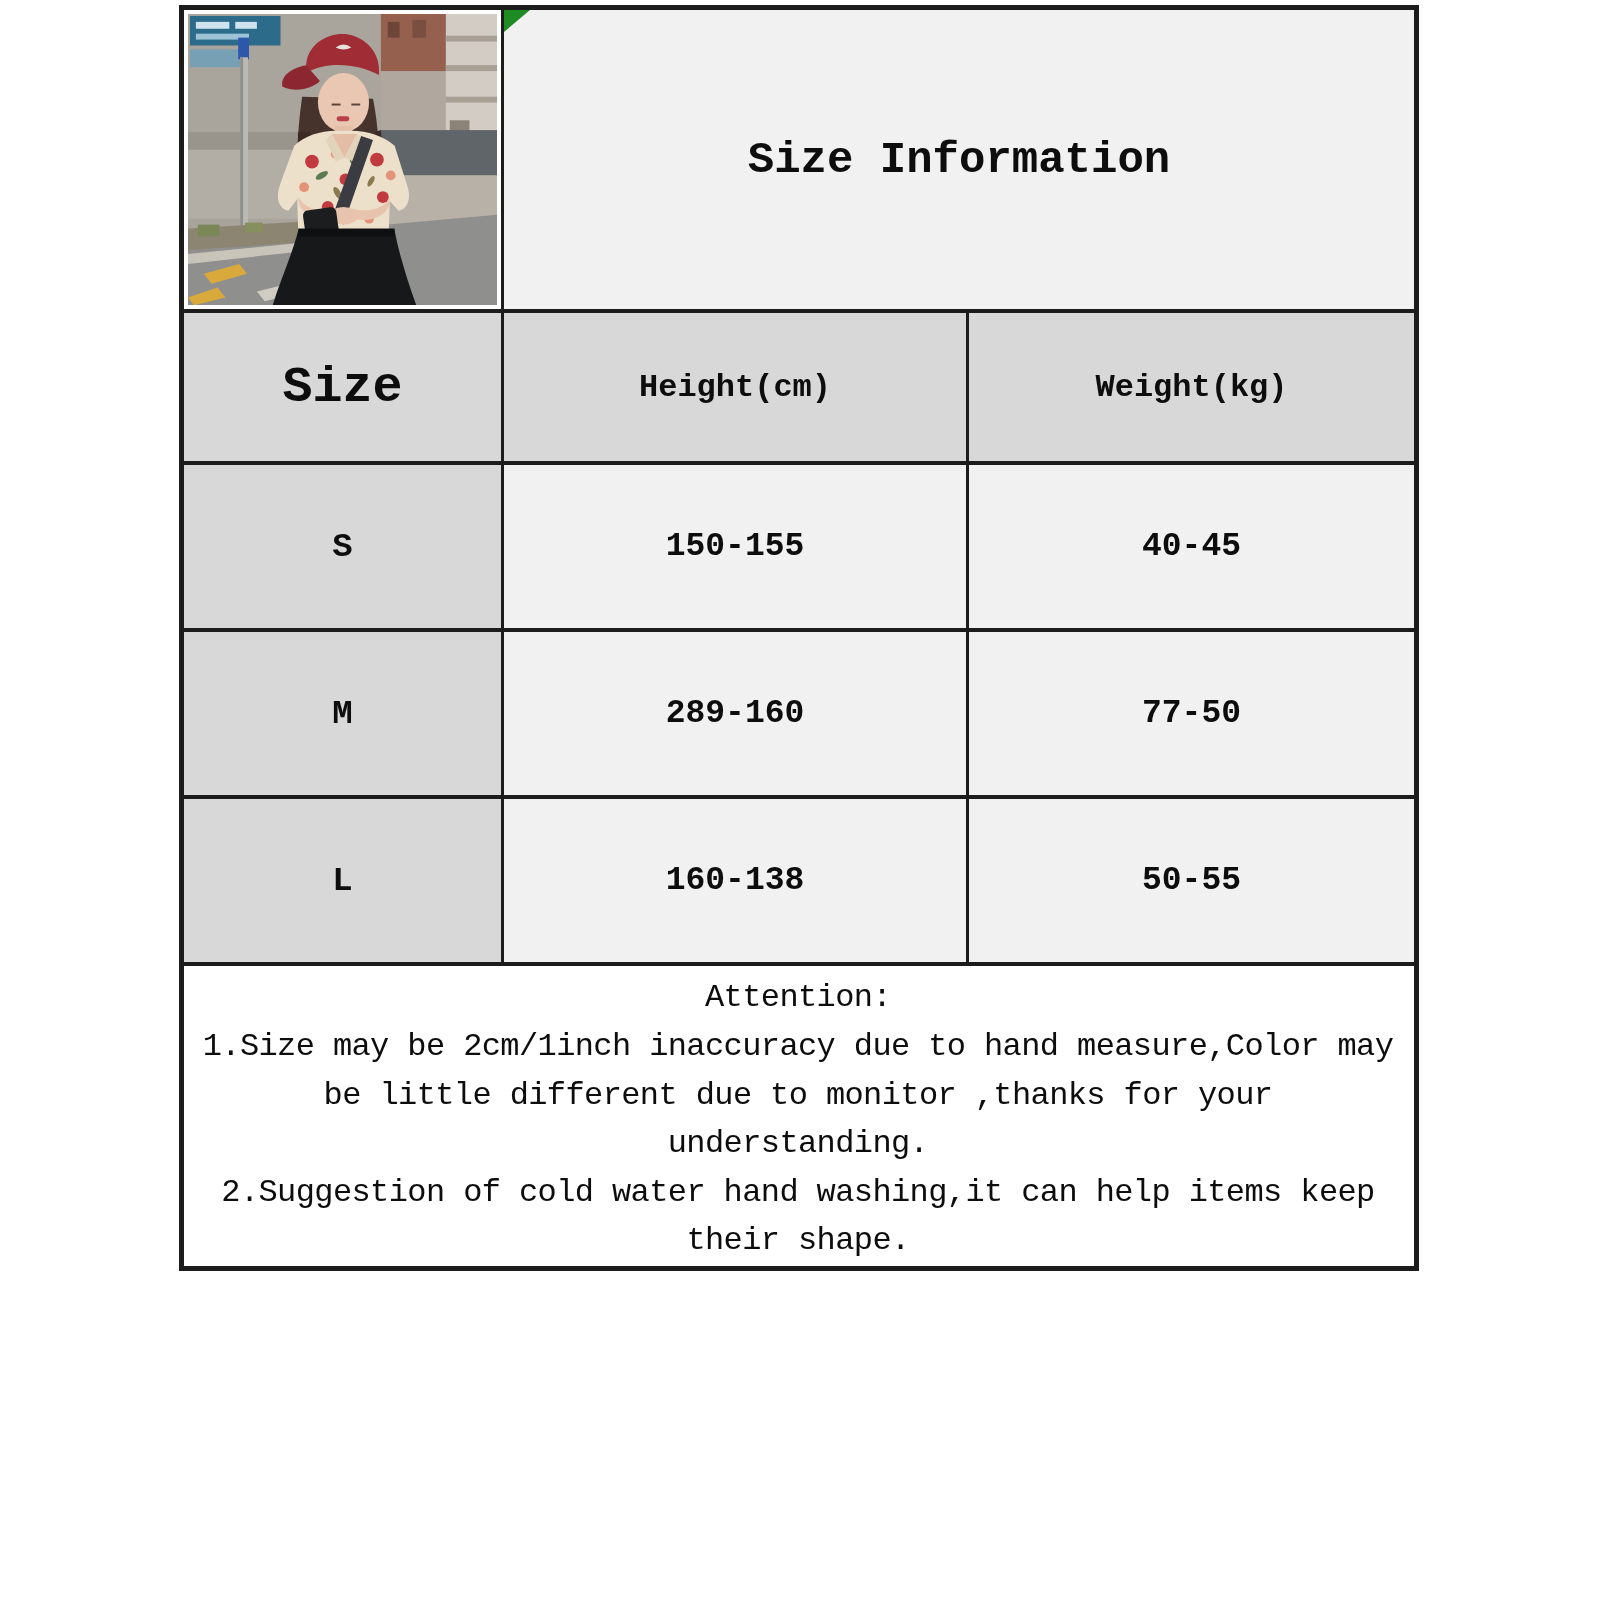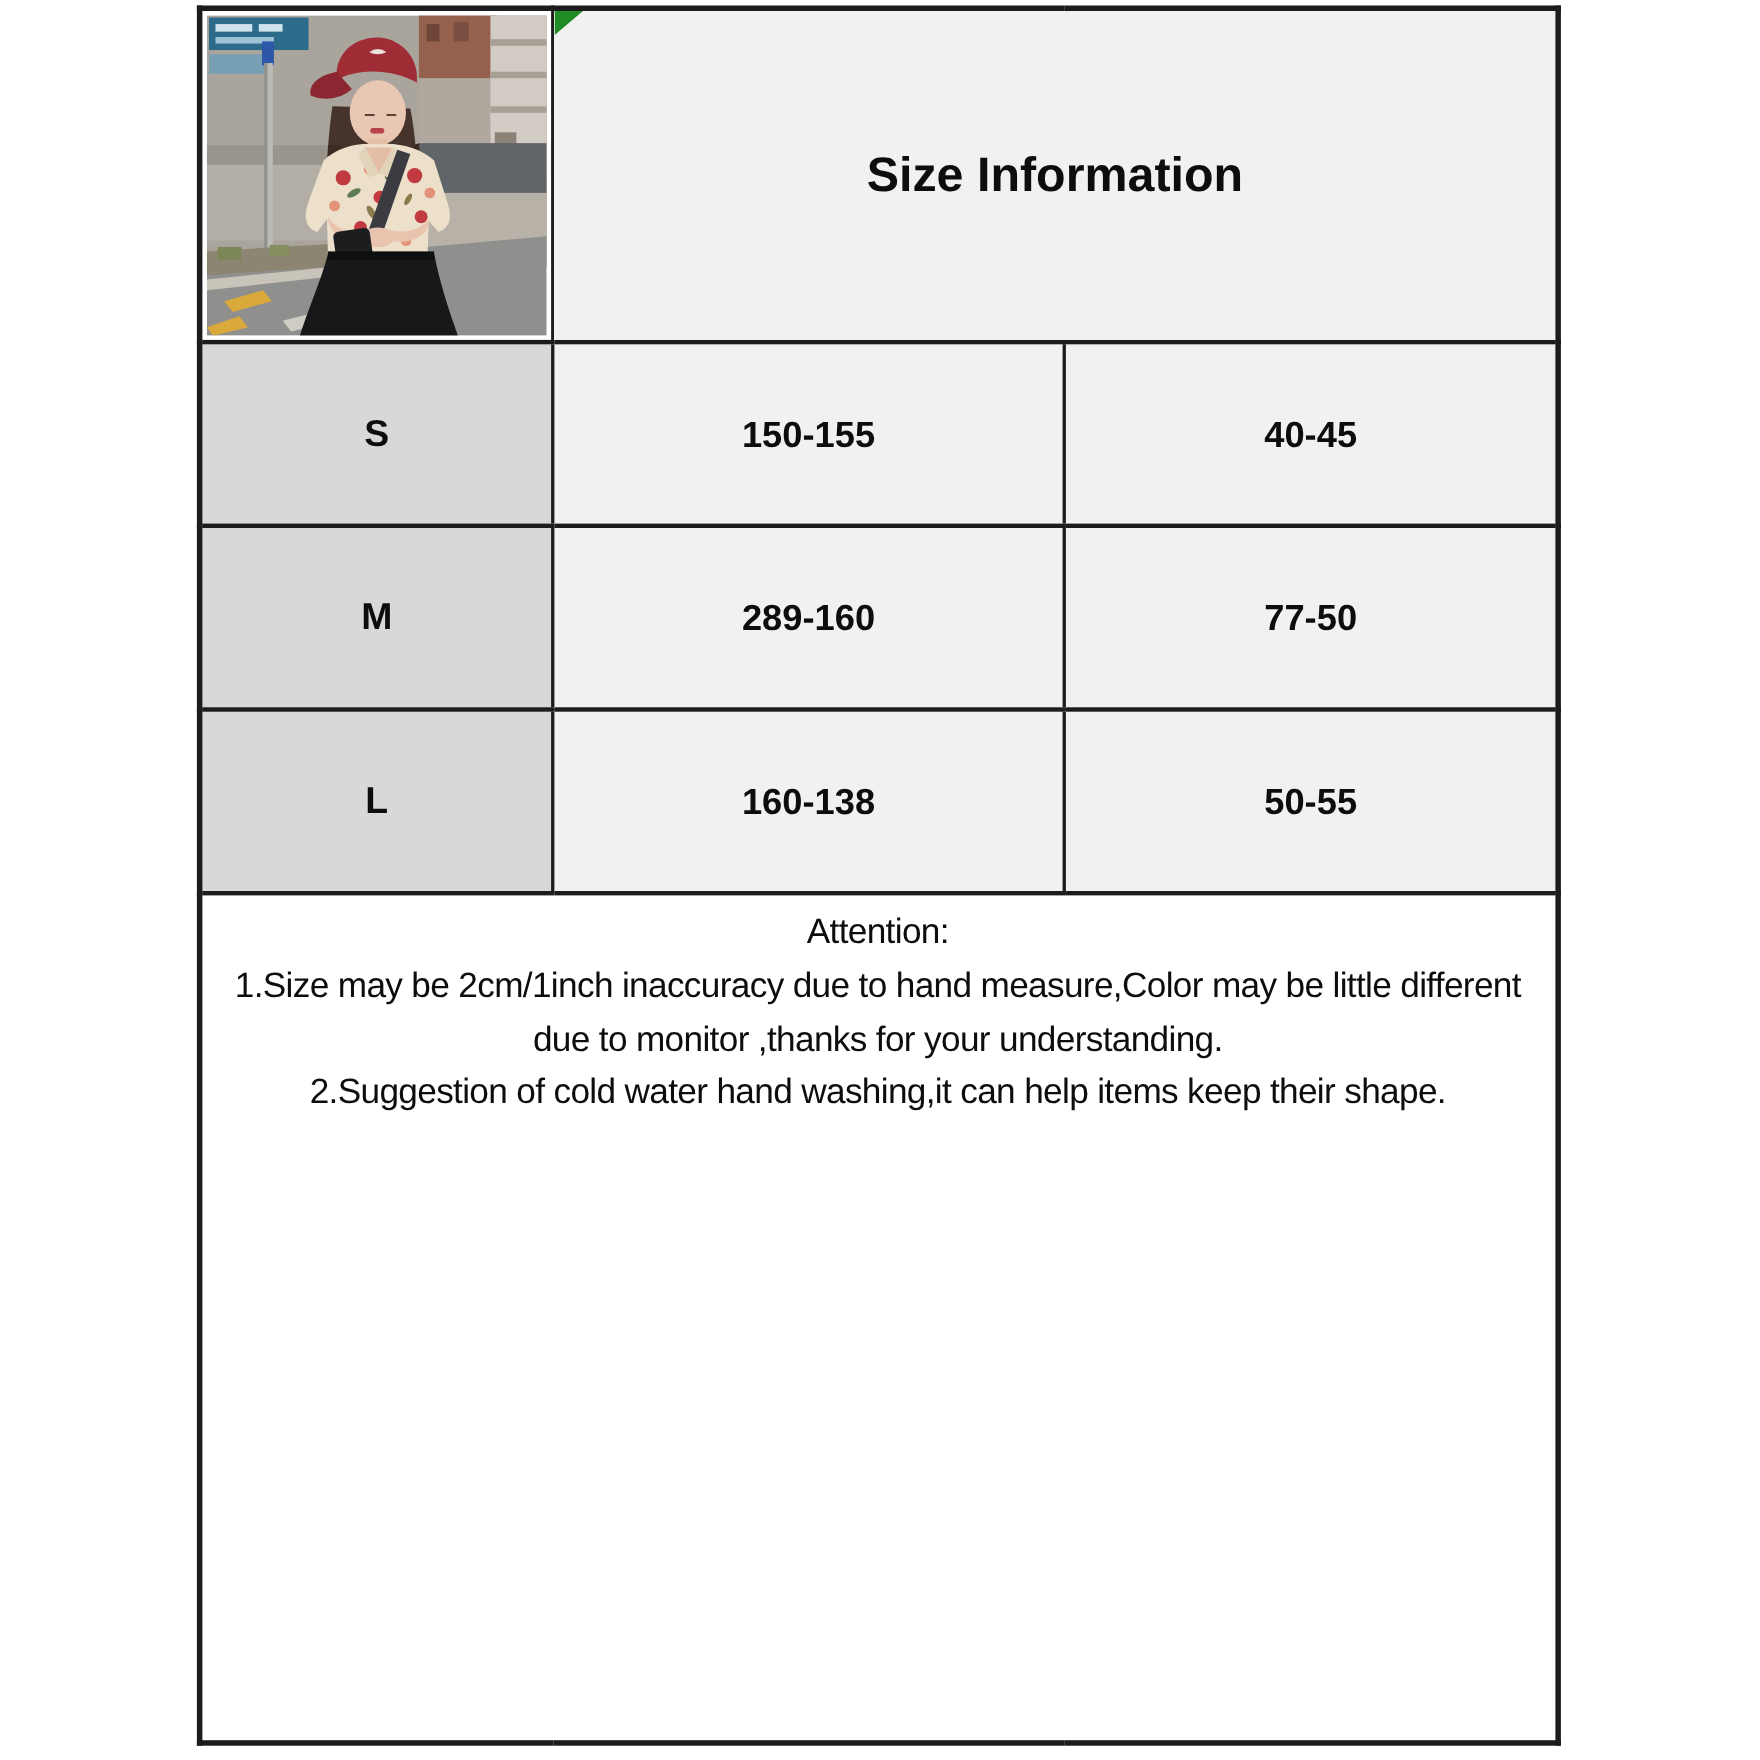--- a/index.html
+++ b/index.html
@@ -10,23 +10,24 @@
     --value-bg:#f1f1f1;
     --attention-bg:#ffffff;
     --marker-green:#1f8b24;
     --text:#0d0d0d;
   }
   *{box-sizing:border-box;margin:0;padding:0;}
   html,body{width:1600px;height:1600px;background:#ffffff;overflow:hidden;
     font-family:"Liberation Sans",sans-serif;color:var(--text);}
   .sheet{position:absolute;left:0;top:0;width:1600px;height:1600px;background:#ffffff;}
   table.size-chart{
-    position:absolute;left:179px;top:5px;width:1235px;height:1582px;
+    position:absolute;left:179px;top:5px;width:1235px;height:1231px;
     border-collapse:collapse;table-layout:fixed;
     border:5px solid var(--border);
+    font-family:Liberation Mono, monospace;
   }
   td{border:3px solid var(--border);border-top-width:4px;border-bottom-width:4px;
      text-align:center;vertical-align:middle;color:var(--text);}
   td.photo-cell{background:#ffffff;padding:4px;vertical-align:top;}
   td.title-cell{background:var(--title-bg);position:relative;
      font-size:44px;font-weight:700;letter-spacing:0px;}
   .corner-marker{position:absolute;left:0;top:0;width:26px;height:22px;
      background:var(--marker-green);
      clip-path:polygon(0 0,100% 0,0 100%);}
   tr.header-row td{background:var(--header-bg);font-weight:700;}
@@ -142,20 +143,25 @@
           <path d="M112,220 C106,244 94,270 86,296 L232,296 C222,268 214,242 210,220 Z" fill="#17181a"></path>
           <rect x="112" y="218" width="98" height="8" fill="#0e0f10"></rect>
         </svg>
       </td>
       <td class="title-cell" colspan="2">
         <span class="corner-marker"></span>
         <span>Size Information</span>
       </td>
     </tr>
 
+    <tr class="header-row" style="height:152px">
+      <td class="col-size">Size</td>
+      <td class="col-head">Height(cm)</td>
+      <td class="col-head">Weight(kg)</td>
+    </tr>
 
     <tr class="data-row" style="height:167px">
       <td class="row-label">S</td>
       <td>150-155</td>
       <td>40-45</td>
     </tr>
     <tr class="data-row" style="height:167px">
       <td class="row-label">M</td>
       <td>289-160</td>
       <td>77-50</td>

